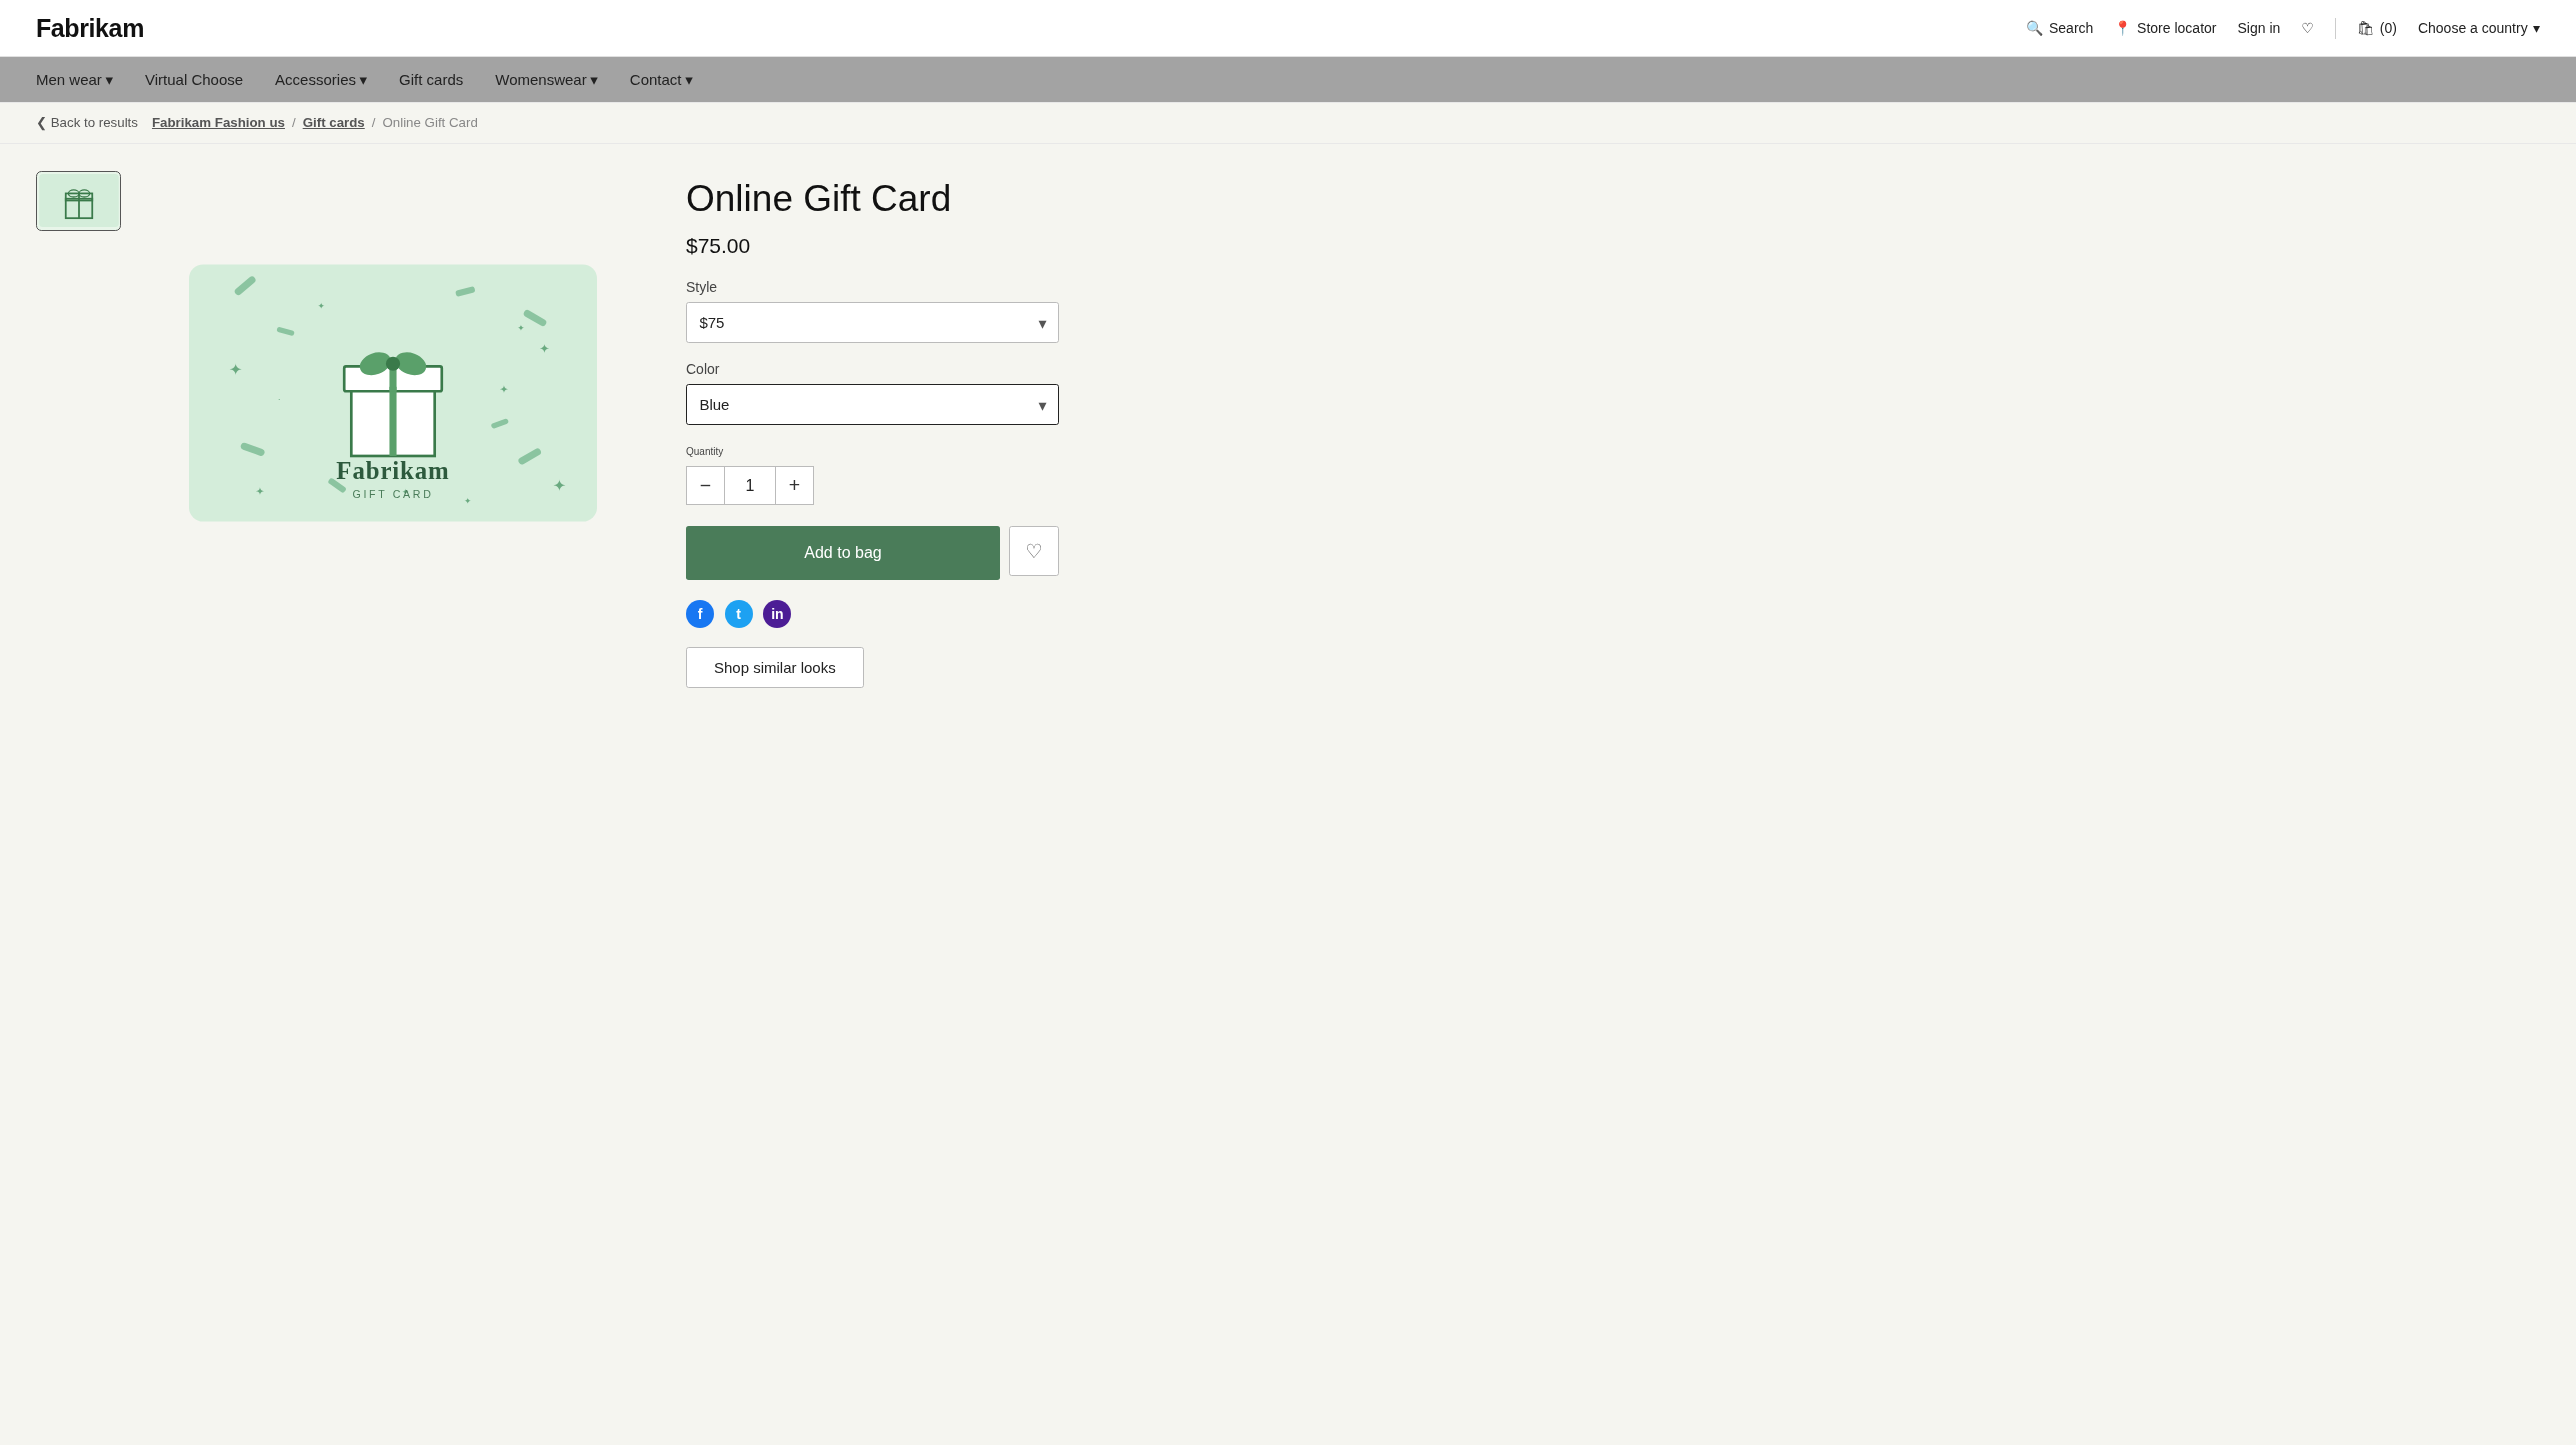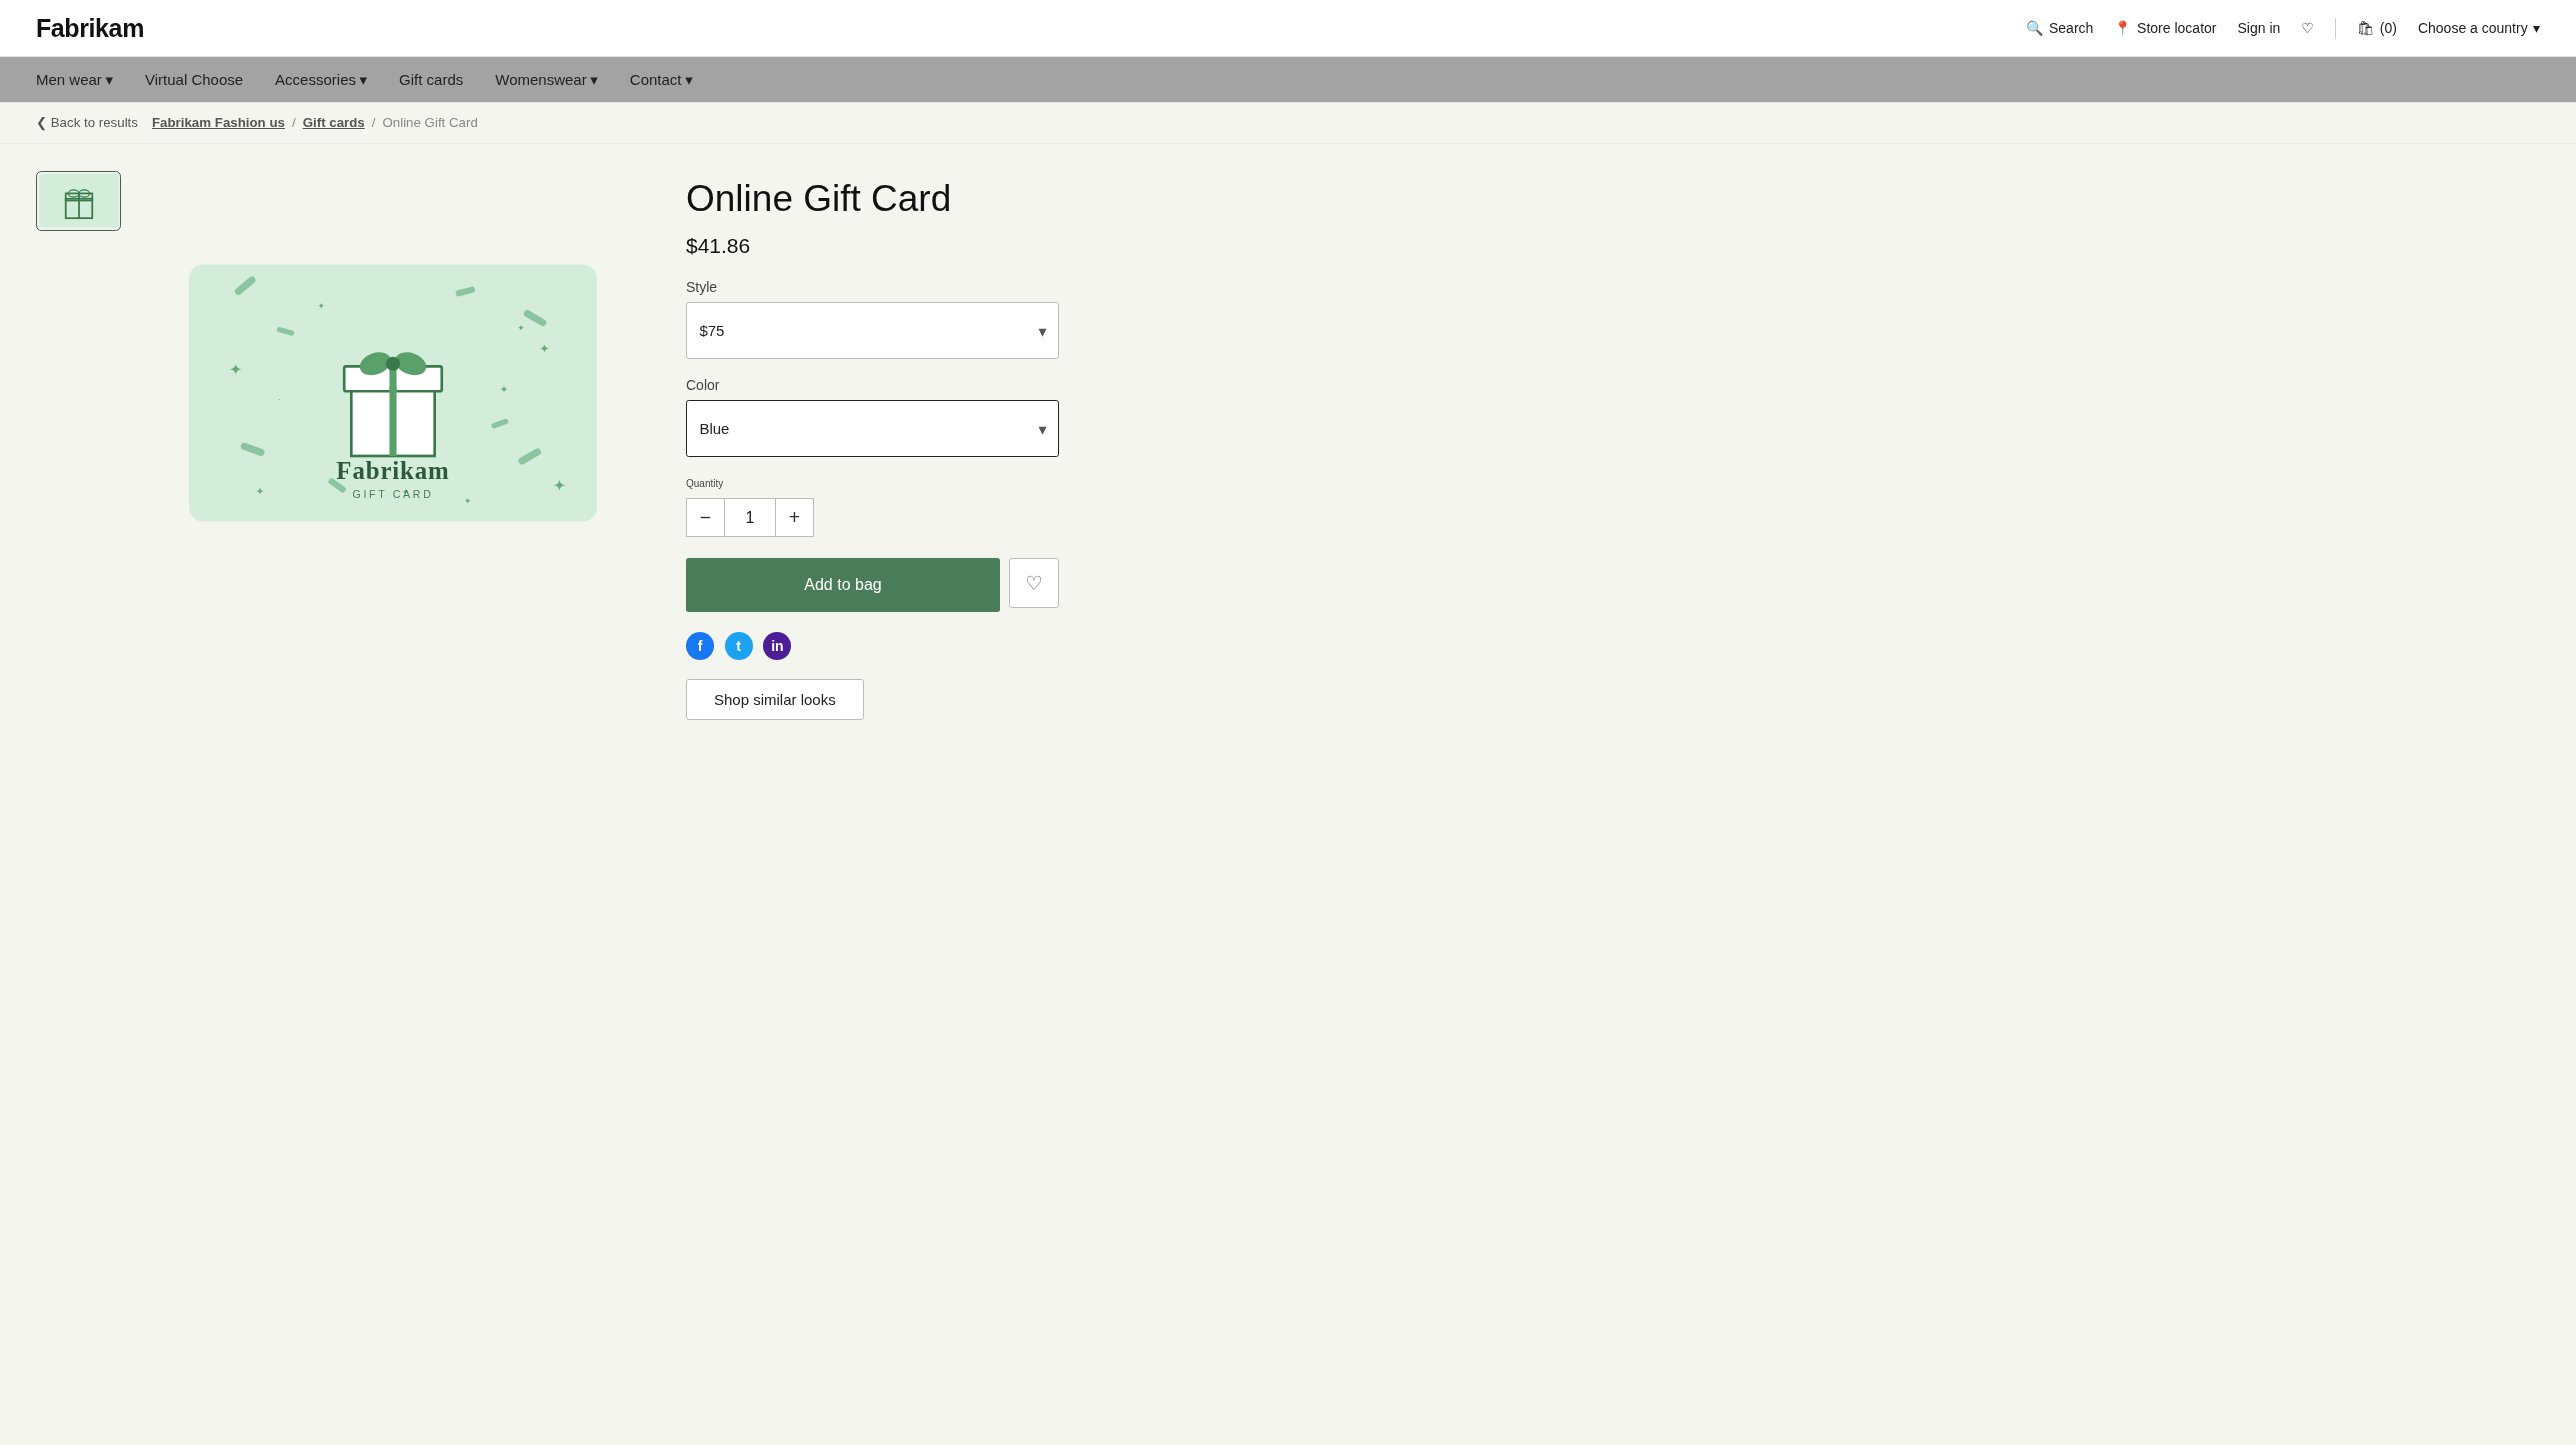--- a/index.html
+++ b/index.html
@@ -173,21 +173,21 @@
       font-size: 14px;
       color: #444;
       margin-bottom: 7px;
     }
     .select-wrap {
       position: relative;
       margin-bottom: 18px;
     }
     .product-select {
       width: 100%;
-      height: 57px;
+      height: 41px;
       border: 1.3px solid #bbb;
       border-radius: 2.7px;
       font-size: 15px;
       padding: 0 36px 0 12.4px;
       appearance: none;
       background: #fff;
       cursor: pointer;
       color: #222;
     }
     .select-chevron {
@@ -442,21 +442,21 @@
 
         <text x="230" y="242" text-anchor="middle" font-family="Georgia, serif" font-size="28" font-weight="700" fill="#2d5a3d" letter-spacing="1">Fabrikam</text>
 
         <text x="230" y="263" text-anchor="middle" font-family="Arial, sans-serif" font-size="12" fill="#4a7c59" letter-spacing="3">GIFT CARD</text>
       </svg>
     </div>
   </div>
 
   <div class="product-details">
     <h1 class="product-title">Online Gift Card</h1>
-    <div class="product-price">$41.86</div>
+    <div class="product-price">$75.00</div>
 
     
     <div class="field-label">Style</div>
     <div class="select-wrap">
       <select class="product-select">
         <option value="25">$25</option>
         <option value="50">$50</option>
         <option value="75" selected="">$75</option>
         <option value="100">$100</option>
         <option value="150">$150</option>

